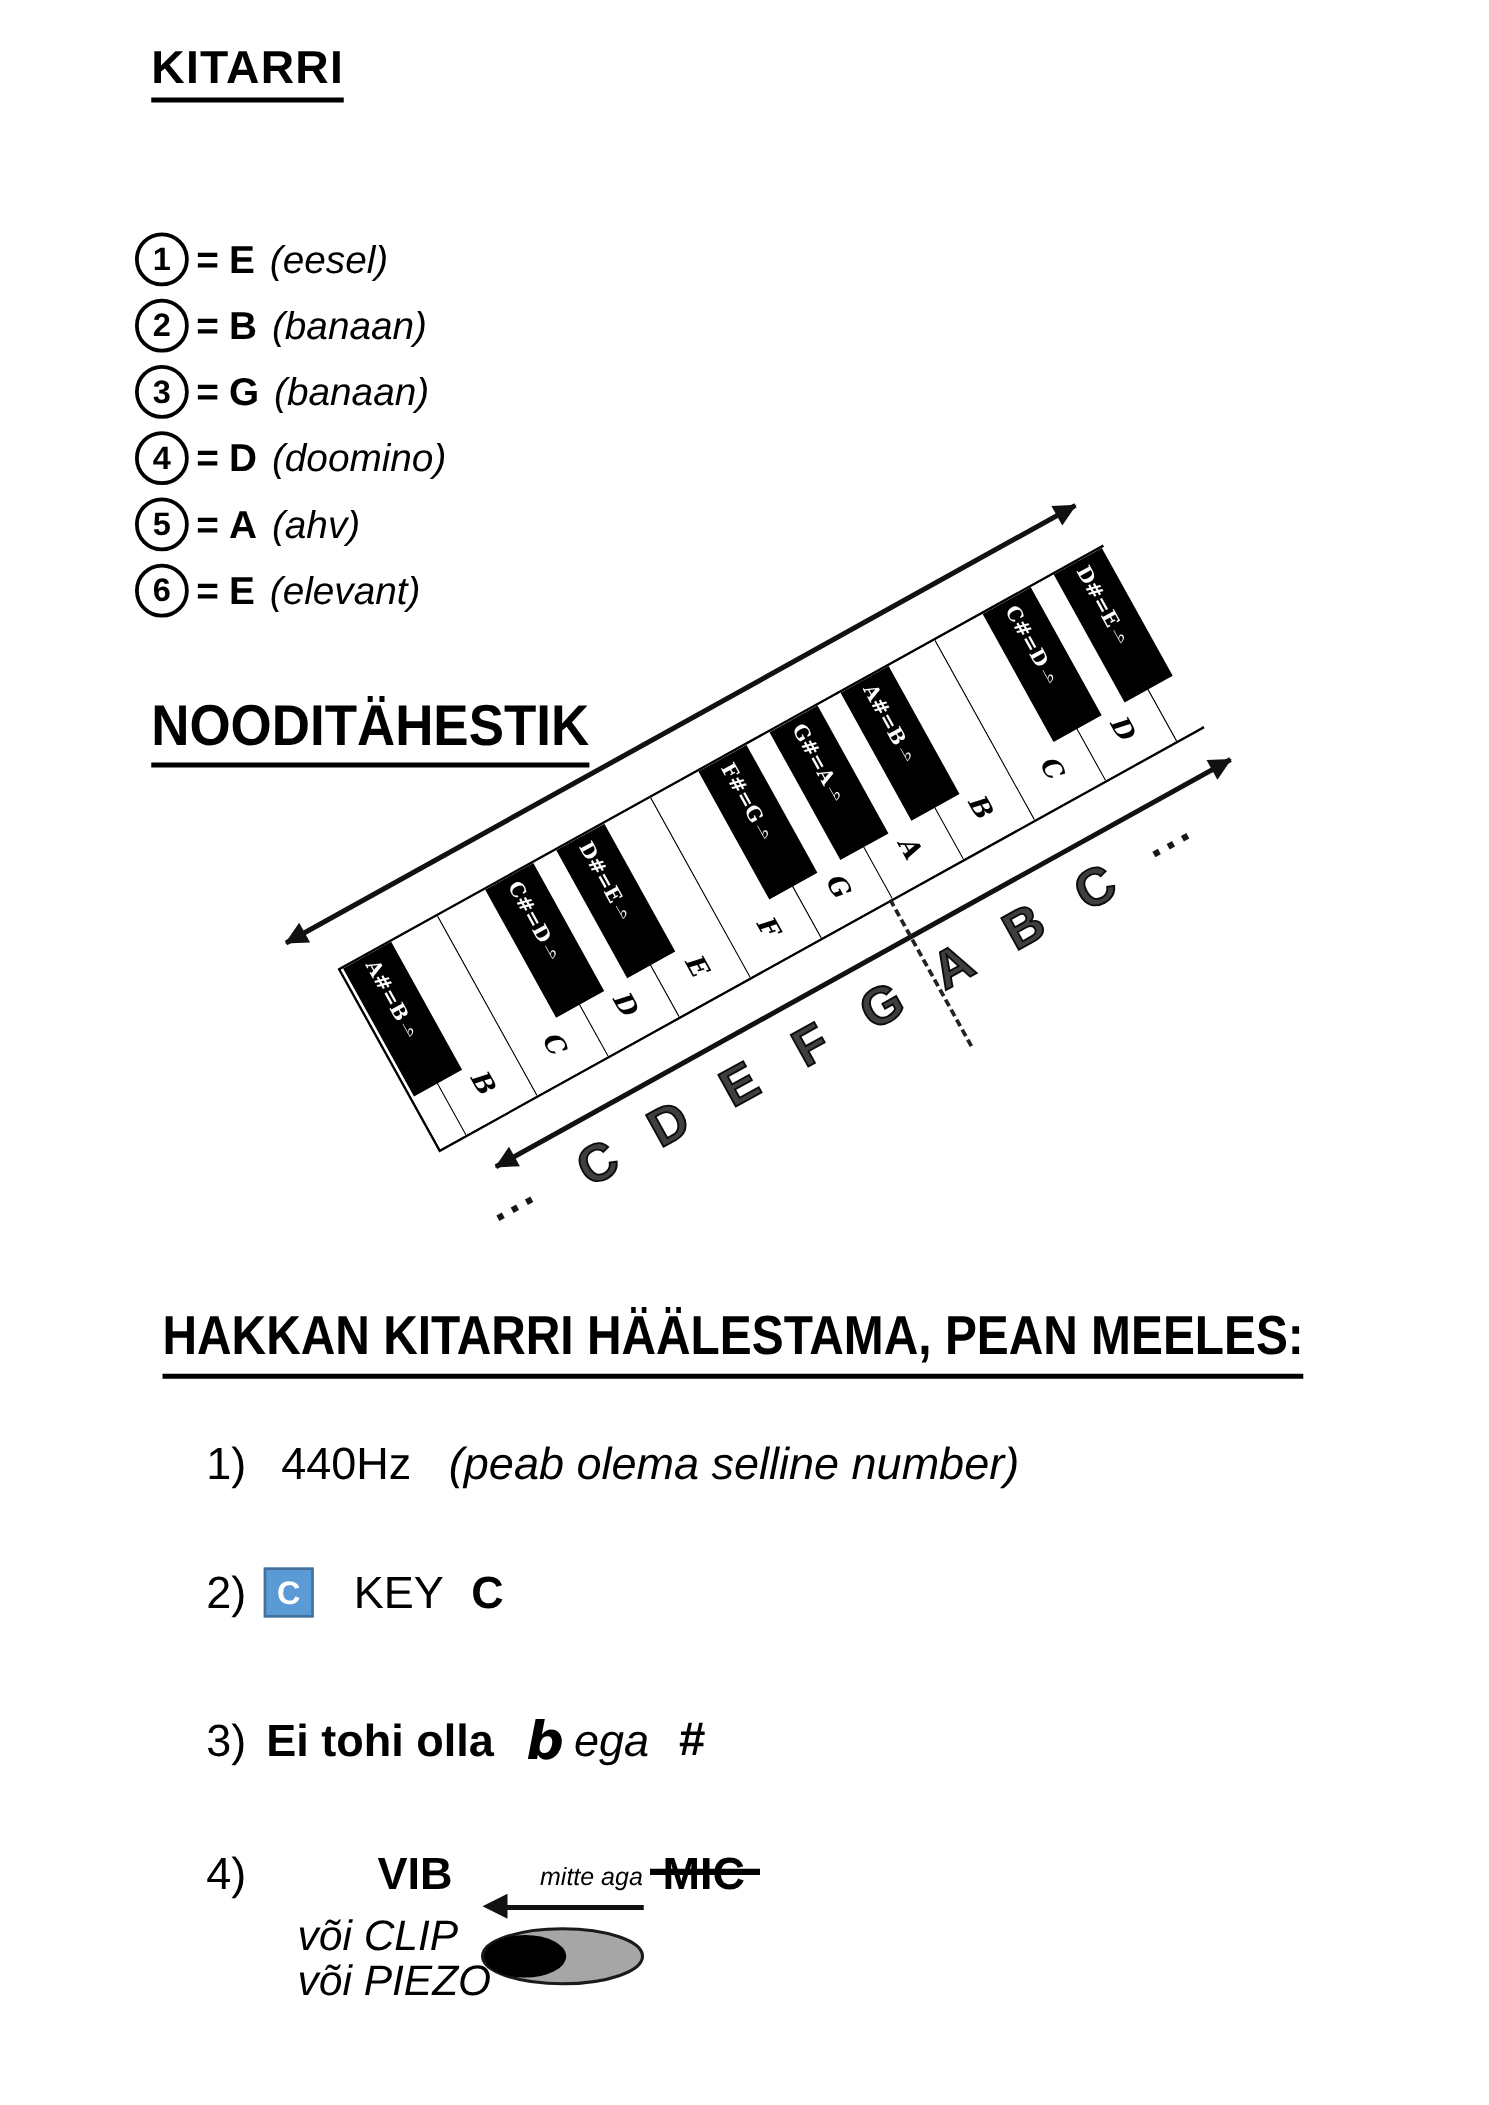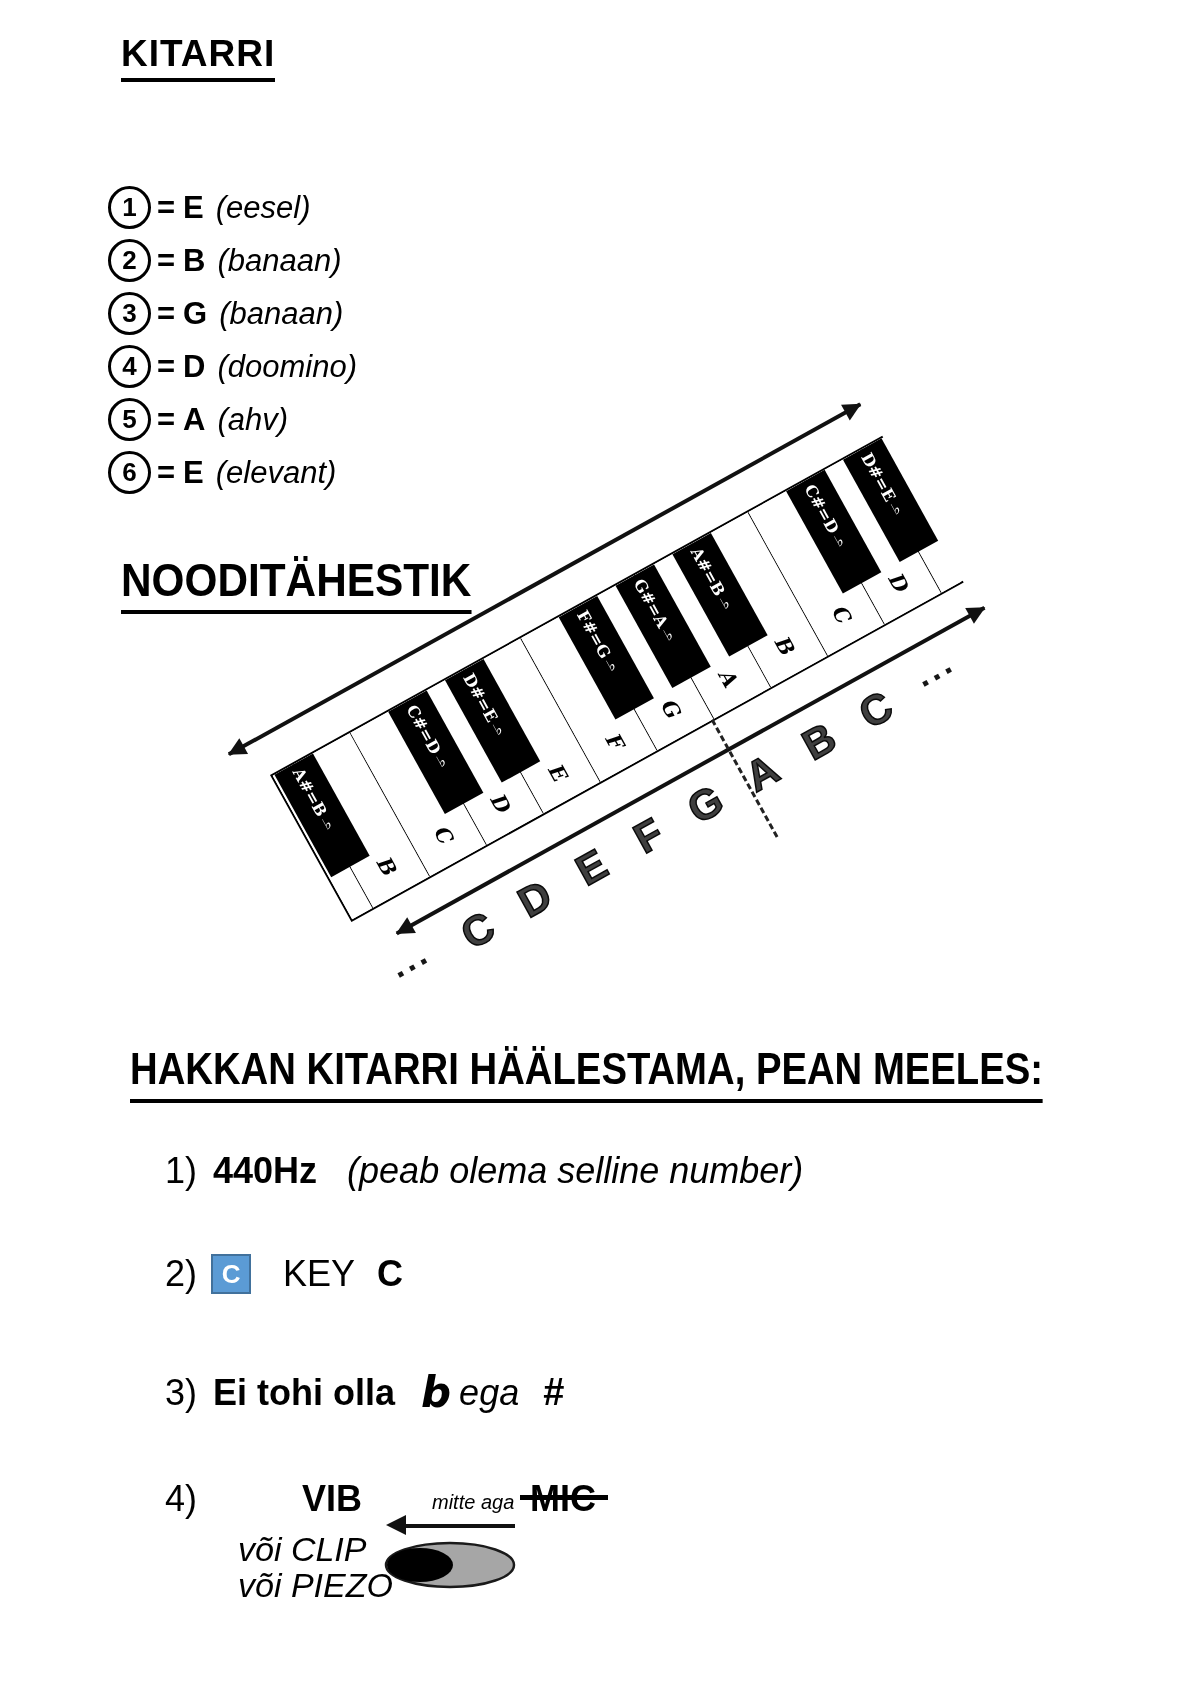--- a/index.html
+++ b/index.html
@@ -87,21 +87,21 @@
     width:65px; text-align:center; font-size:42px; font-weight:700;
     color:#3F3F3F; -webkit-text-stroke:1.5px #0a0a0a; line-height:1;
   }
   .lcell.dots { width:80px; font-size:20px; letter-spacing:6px; color:#161616;
                 -webkit-text-stroke:0; font-weight:700; }
 
   
   .item { position:absolute; left:165px; font-size:36px; display:flex; align-items:center; }
   .num  { flex:0 0 auto; }
   .i1 { top:1150px; }
-  .i1 .hz    { margin-left:16px; font-weight:700; }
+  .i1 .hz    { margin-left:28px; font-weight:400; }
   .i1 .inote { margin-left:30px; font-style:italic; }
   .i2 { top:1253px; }
   .cbox {
     margin-left:14px; width:36px; height:36px; border:2.5px solid #41719C;
     background:#5B9BD5; color:#fff; display:flex; align-items:center; justify-content:center;
     font-weight:700; font-size:26px;
   }
   .keylbl { margin-left:32px; }
   .keyval { margin-left:22px; font-weight:700; }
   .i3 { top:1368px; }

